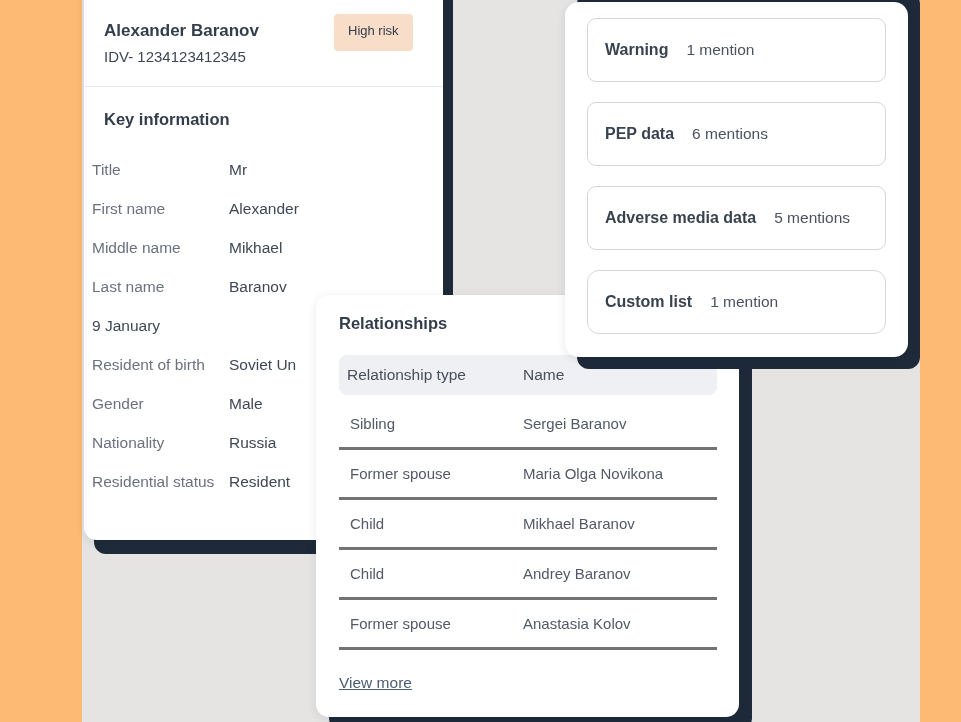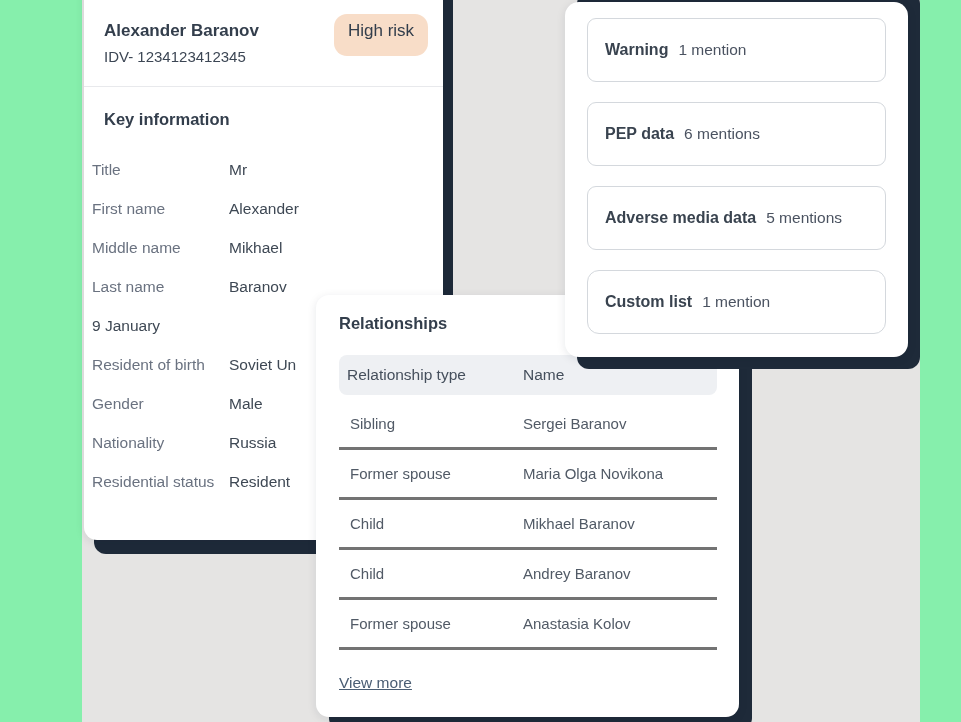--- a/index.html
+++ b/index.html
@@ -1,29 +1,29 @@
 <!DOCTYPE html>
 <html><head>
 <meta charset="utf-8">
 <style>
   html,body{margin:0;padding:0;background:#0a0a0a;}
   *{box-sizing:border-box;font-family:"Liberation Sans",sans-serif;}
-  .stage{position:relative;width:961px;height:722px;overflow:hidden;background:#86efac;}
+  .stage{position:relative;width:961px;height:722px;overflow:hidden;background:#fdba74;}
   .backdrop{position:absolute;left:82px;top:0;width:838px;height:722px;background:#e5e4e3;}
 
   .card{position:absolute;background:#fff;border-radius:13px;box-shadow:0 2px 10px rgba(20,30,45,.10);}
   .shadow-card{position:absolute;background:#1e2a39;border-radius:12px;}
 
   
   .nav-left{left:94px;top:-24px;width:359px;height:578px;}
   .profile{left:84px;top:-24px;width:359px;height:564px;}
   .profile .name{position:absolute;left:20px;top:45px;font-size:17px;font-weight:700;color:#333e4c;}
   .profile .idv{position:absolute;left:20px;top:72px;font-size:15px;color:#3c4654;}
-  .badge{position:absolute;left:250px;top:38px;height:42px;line-height:34px;padding:0 14px;
-         background:#f8ddc8;color:#323d4b;font-size:17px;border-radius:13px;}
+  .badge{position:absolute;left:250px;top:38px;height:37px;line-height:34px;padding:0 14px;
+         background:#f8ddc8;color:#323d4b;font-size:13px;border-radius:4px;}
   .profile .divider{position:absolute;left:0;top:110px;width:100%;height:1px;background:#e8e9ec;}
   .profile .section-title{position:absolute;left:20px;top:134px;font-size:16.5px;font-weight:700;color:#333e4c;}
   .fields{position:absolute;left:0;top:175px;width:100%;}
   .field-row{display:flex;padding:5px 0 6px 8px;min-height:39px;line-height:28px;font-size:15.5px;}
   .field-row .lbl{width:137px;color:#6a7280;flex:none;padding-right:6px;}
   .field-row .val{flex:1;color:#3e4854;white-space:nowrap;}
 
   
   .nav-rel{left:329px;top:300px;width:423px;height:430px;}
   .relationships{left:316px;top:295px;width:423px;height:422px;}
@@ -34,21 +34,21 @@
   .rel-rows{position:absolute;left:23px;top:105px;width:378px;}
   .rel-row{display:flex;align-items:center;height:50px;border-bottom:3px solid #737373;font-size:15px;color:#515a66;}
   .rel-row .c1{width:184px;padding-left:11px;}
   .view-more{position:absolute;left:23px;top:379px;font-size:15.5px;color:#4a5d73;text-decoration:underline;cursor:pointer;}
 
   
   .nav-mentions{left:577px;top:-8px;width:343px;height:377px;}
   .mentions{left:565px;top:2px;width:343px;height:355px;border-radius:14px;}
   .mention-box{position:absolute;left:22px;width:299px;height:64px;border:1px solid #d4d8dd;border-radius:9px;
                display:flex;align-items:center;padding-left:17px;background:#fff;cursor:pointer;}
-  .mention-box .m-label{font-size:16px;font-weight:700;color:#39434f;margin-right:10px;}
+  .mention-box .m-label{font-size:16px;font-weight:700;color:#39434f;margin-right:18px;}
   .mention-box .m-count{font-size:15.5px;color:#4a5260;}
   .mb-0{top:16px;} .mb-1{top:100px;} .mb-2{top:184px;} .mb-3{top:268px;border-radius:12px;}
 </style>
 </head>
 <body>
 
 <div class="stage">
   <div class="backdrop"></div>
 
   <div class="shadow-card nav-left"></div>

